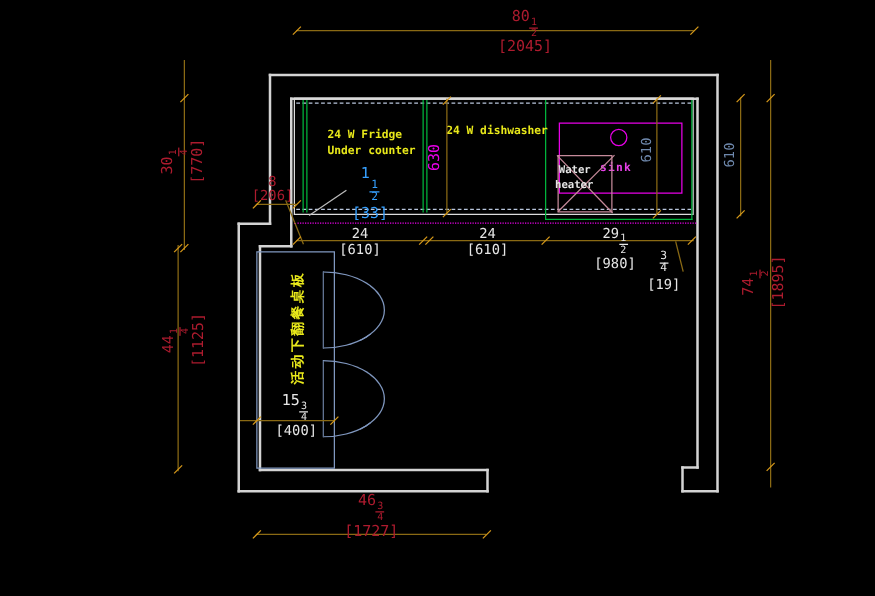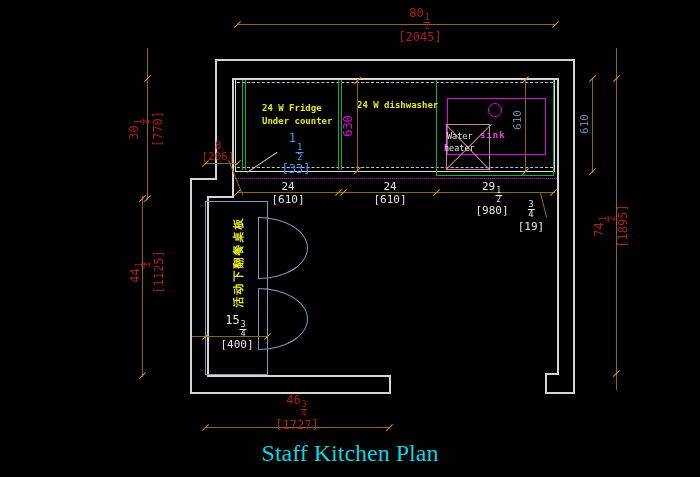--- a/index.html
+++ b/index.html
@@ -59,22 +59,22 @@
   <div class="gl" style="left:436px;top:80px;width:1px;height:96px"></div>
   <div class="gl" style="left:553px;top:80px;width:1px;height:96px"></div>
   <div class="gl" style="left:436px;top:175px;width:118px;height:1px"></div>
 
   <div class="rect" style="left:447px;top:98px;width:99px;height:57px;border-color:#e800e8"></div>
   <div class="rect" style="left:488px;top:103px;width:14px;height:14px;border-color:#e800e8;border-radius:50%"></div>
   <div class="txt" style="left:480px;top:130px;color:#e840e8;font-size:9px;letter-spacing:1px;font-weight:bold">sink</div>
   <div class="rect" style="left:446px;top:124px;width:44px;height:46px;border-color:#c58a9a"></div>
   <div class="diag" style="left:446px;top:124px;width:64px;background:#c58a9a;transform:rotate(46deg)"></div>
   <div class="diag" style="left:446px;top:169px;width:64px;background:#c58a9a;transform:rotate(-45deg)"></div>
-  <div class="txt" style="left:447px;top:131px;color:#e6e6e6;font-size:8.5px;font-weight:normal">Water</div>
-  <div class="txt" style="left:444px;top:143px;color:#e6e6e6;font-size:8.5px;font-weight:normal">heater</div>
+  <div class="txt" style="left:447px;top:131px;color:#e6e6e6;font-size:8.5px;font-weight:bold">Water</div>
+  <div class="txt" style="left:444px;top:143px;color:#e6e6e6;font-size:8.5px;font-weight:bold">heater</div>
 
   <div class="txt yellow" style="left:262px;top:103px">24 W Fridge</div>
   <div class="txt yellow" style="left:262px;top:116px">Under counter</div>
   <div class="txt yellow" style="left:357px;top:100px">24 W dishwasher</div>
 
   <div class="dl" style="left:237px;top:24px;width:318px;height:1px"></div>
   <div class="tick" style="left:233px;top:24px"></div>
   <div class="tick" style="left:551px;top:24px"></div>
   <div class="dimtxt red" style="left:420px;top:7px">
     <div><span>80</span><span class="frac">
@@ -202,15 +202,14 @@
   <div class="tick" style="left:201px;top:427px"></div>
   <div class="tick" style="left:385px;top:427px"></div>
   <div class="dimtxt red" style="left:297px;top:393px;line-height:14px">
     <div><span>46</span><span class="frac">
           <span class="fn">3</span>
           <span class="fd">4</span>
         </span></div>
     <div>[1727]</div>
   </div>
 
-  <div class="txt" style="left:350px;top:440px;transform:translateX(-50%);font-family:'Liberation Serif','DejaVu Serif',serif;font-size:24px;color:#00dcec">Staff  Kitchen Plan</div>
 
 </div>
 
 </body></html>

